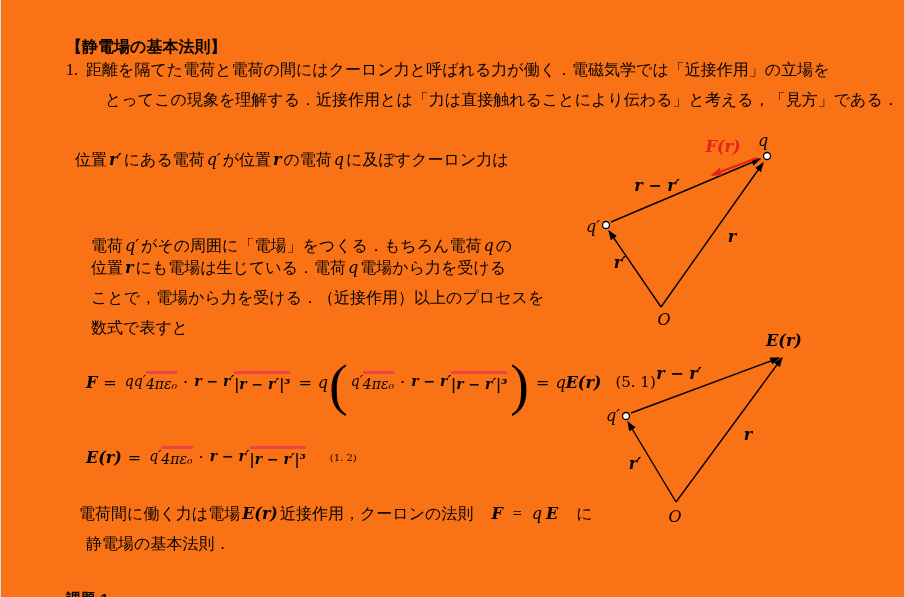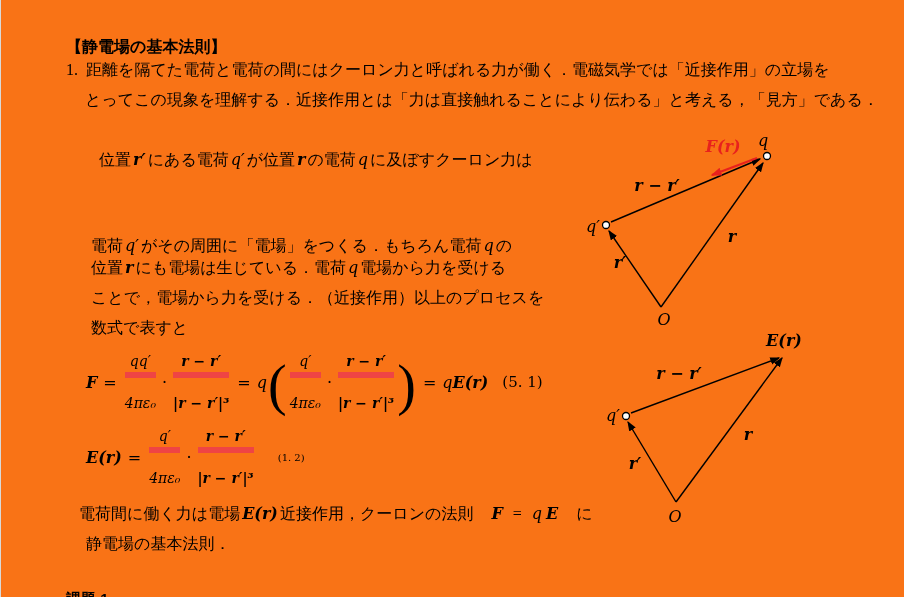--- a/index.html
+++ b/index.html
@@ -14,45 +14,45 @@
   .m1{font-family:"DejaVu Serif",serif;font-style:italic;padding:0 2px;}
   .m2{font-family:"DejaVu Serif",serif;font-style:italic;font-weight:bold;padding:0 2px;}
   
   .formula{position:absolute;display:flex;align-items:center;font-size:16px;
            font-family:"DejaVu Serif",serif;white-space:nowrap;}
   .mi{font-style:italic;}
   .mbf{font-style:italic;font-weight:bold;}
   .mn{font-style:normal;}
   .op{margin:0 6px;}
   .cdot{margin:0 4px;}
-  .frac{display:inline-flex;flex-direction:column;align-items:center;
+  .frac{display:inline-flex;flex-direction:row;align-items:center;
         font-size:14px;line-height:1.3;margin:0 2px;text-align:center;}
-  .frac .den{border-top:6px solid #ef4444;padding-top:16px;}
+  .frac .den{border-top:3px solid #ef4444;padding-top:1px;}
   .frac .num{padding-bottom:1px;}
   .bigp{font-size:56px;font-weight:400;line-height:0;position:relative;top:3px;
         font-family:"Liberation Serif",serif;margin:0 1px;}
   .eqtag{margin-left:14px;font-size:15px;}
   .eqtag2{margin-left:22px;font-size:10px;}
   svg{position:absolute;overflow:visible;}
   svg text{font-family:"DejaVu Serif",serif;font-size:16px;}
   .svi{font-style:italic;}
   .svb{font-style:italic;font-weight:bold;}
   .red{fill:#e8211d;}
 </style>
 </head>
 <body>
 
 <div class="page">
 
   <div class="line title" style="left:65px;top:37px;">【静電場の基本法則】</div>
 
   <div class="line" style="left:65px;top:60px;"><span class="m0">1. 距離を隔てた電荷と電荷の間にはクーロン力と呼ばれる力が働く．電磁気学では「近接作用」の立場を</span></div>
-  <div class="line" style="left:84px;top:90px;"><span class="m0">とってこの現象を理解する．近接作用とは「力は直接触れることにより伝わる」と考える，「見方」である．</span></div>
+  <div class="line" style="left:104px;top:90px;"><span class="m0">とってこの現象を理解する．近接作用とは「力は直接触れることにより伝わる」と考える，「見方」である．</span></div>
 
-  <div class="line" style="left:98px;top:150px;"><span class="m0">位置</span><span class="m2">r′</span><span class="m0">にある電荷</span><span class="m1">q′</span><span class="m0">が位置</span><span class="m2">r</span><span class="m0">の電荷</span><span class="m1">q</span><span class="m0">に及ぼすクーロン力は</span></div>
+  <div class="line" style="left:74px;top:150px;"><span class="m0">位置</span><span class="m2">r′</span><span class="m0">にある電荷</span><span class="m1">q′</span><span class="m0">が位置</span><span class="m2">r</span><span class="m0">の電荷</span><span class="m1">q</span><span class="m0">に及ぼすクーロン力は</span></div>
 
   <div class="line" style="left:90px;top:236px;"><span class="m0">電荷</span><span class="m1">q′</span><span class="m0">がその周囲に「電場」をつくる．もちろん電荷</span><span class="m1">q</span><span class="m0">の</span></div>
   <div class="line" style="left:90px;top:258px;"><span class="m0">位置</span><span class="m2">r</span><span class="m0">にも電場は生じている．電荷</span><span class="m1">q</span><span class="m0">電場から力を受ける</span></div>
   <div class="line" style="left:90px;top:288px;"><span class="m0">ことで，電場から力を受ける．（近接作用）以上のプロセスを</span></div>
   <div class="line" style="left:90px;top:318px;"><span class="m0">数式で表すと</span></div>
 
   <div class="formula" style="left:85px;top:344px;height:76px;">
     <span class="mbf">F</span>
     <span class="mn op">=</span>
     <span class="frac">

